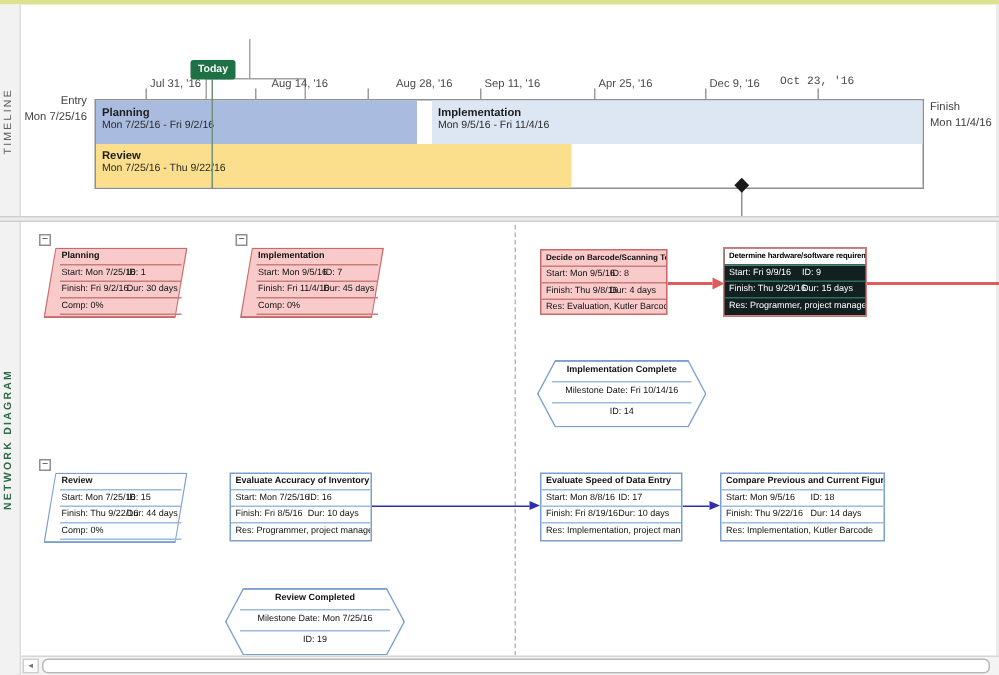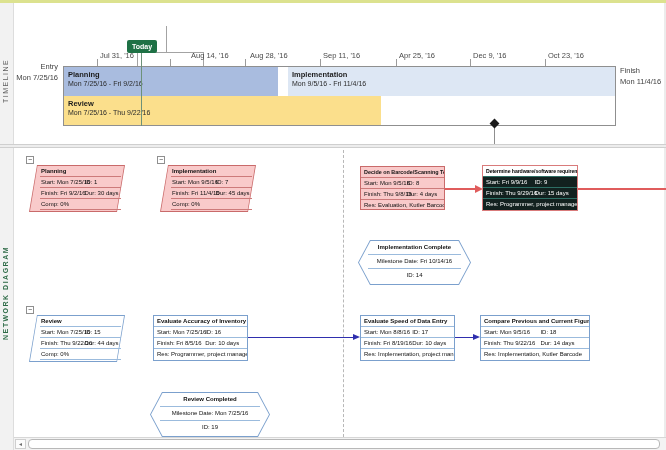--- a/index.html
+++ b/index.html
@@ -122,26 +122,26 @@
   <div class="today-line"></div>
 
   <div class="tick-mark" style="left:97px;"></div>
   <div class="tick-mark" style="left:170px;"></div>
   <div class="tick-mark" style="left:245px;"></div>
   <div class="tick-mark" style="left:320px;"></div>
   <div class="tick-mark" style="left:396px;"></div>
   <div class="tick-mark" style="left:470px;"></div>
   <div class="tick-mark" style="left:545px;"></div>
   <div class="tick-label" style="left:100px;">Jul 31, '16</div>
-  <div class="tick-label" style="left:191px;">Aug 14, '16</div>
-  <div class="tick-label" style="left:250px;">Aug 28, '16</div>
+  <div class="tick-label" style="left:181px;">Aug 14, '16</div>
+  <div class="tick-label" style="left:264px;">Aug 28, '16</div>
   <div class="tick-label" style="left:323px;">Sep 11, '16</div>
   <div class="tick-label" style="left:399px;">Apr 25, '16</div>
   <div class="tick-label" style="left:473px;">Dec 9, '16</div>
-  <div class="tick-label" style="left:548px;">Oct 23, '16</div>
+  <div class="tick-label" style="left:520px;font-family:Liberation Mono, monospace;">Oct 23, '16</div>
 
   <div class="tl-text" style="left:0;top:62px;width:58px;text-align:right;">Entry</div>
   <div class="tl-text" style="left:0;top:73px;width:58px;text-align:right;">Mon 7/25/16</div>
   <div class="tl-text" style="left:620px;top:66px;">Finish</div>
   <div class="tl-text" style="left:620px;top:77px;">Mon 11/4/16</div>
 
   <div class="tl-box"></div>
   <div class="tl-bar bar-planning">
     <div class="bar-name">Planning</div>
     <div class="bar-dates">Mon 7/25/16 - Fri 9/2/16</div>

